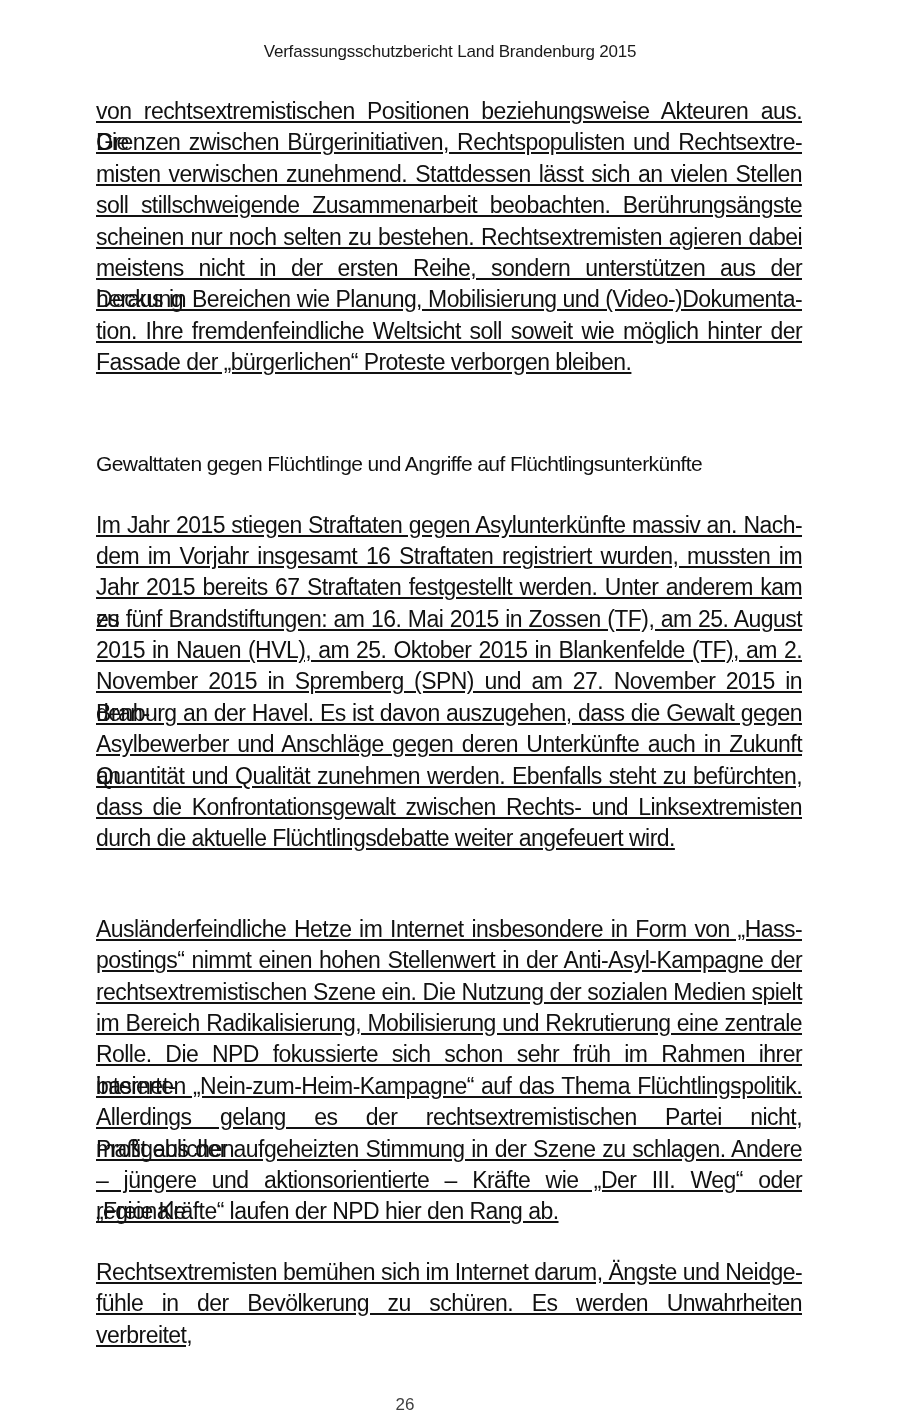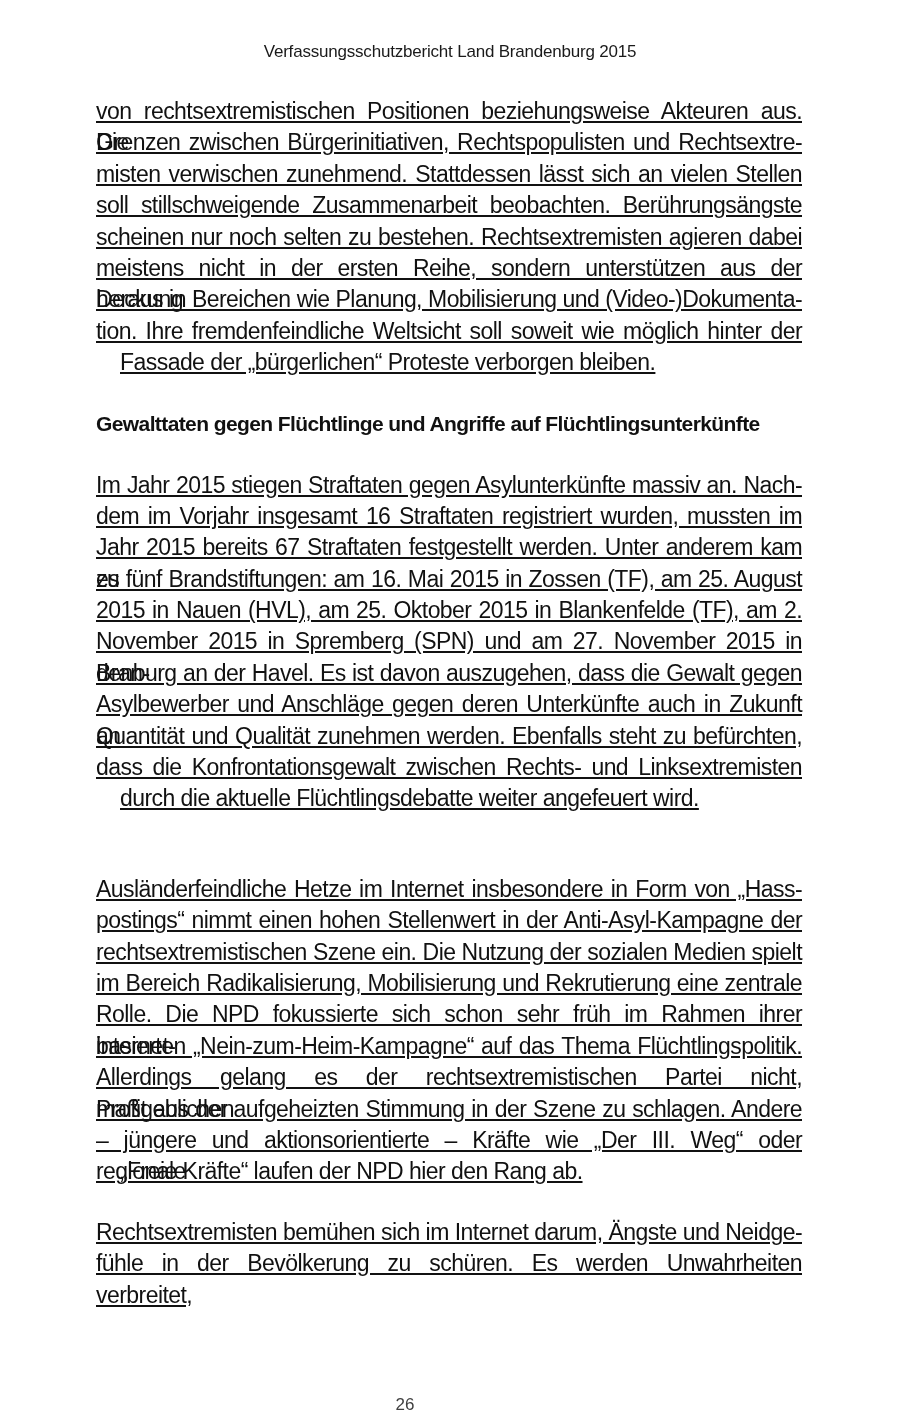--- a/index.html
+++ b/index.html
@@ -37,40 +37,40 @@
       line-height: 31.4px;
       font-size: 23px;
       letter-spacing: -0.55px;
       text-align: justify;
       text-align-last: justify;
       white-space: nowrap;
       overflow: visible;
     }
     .line.last {
       text-align-last: left;
-      margin-left: 24px;
     }
     .line-inner {
       display: inline-block;
       width: 100%;
       text-align: justify;
       text-align-last: justify;
       white-space: normal;
       text-decoration: underline;
     }
     .line.last .line-inner {
       text-align-last: left;
     }
     .heading {
-      font-weight: bold;
+      font-weight: normal;
       font-size: 21px;
       letter-spacing: -0.6px;
       height: 32px;
       line-height: 32px;
       white-space: nowrap;
+      margin-top: 40px;
     }
     .gap-after-para { height: 29px; }
     .gap-after-heading { height: 30px; }
     .page-number {
       position: absolute;
       top: 1395px;
       left: 0;
       width: 810px;
       text-align: center;
       font-size: 17px;

